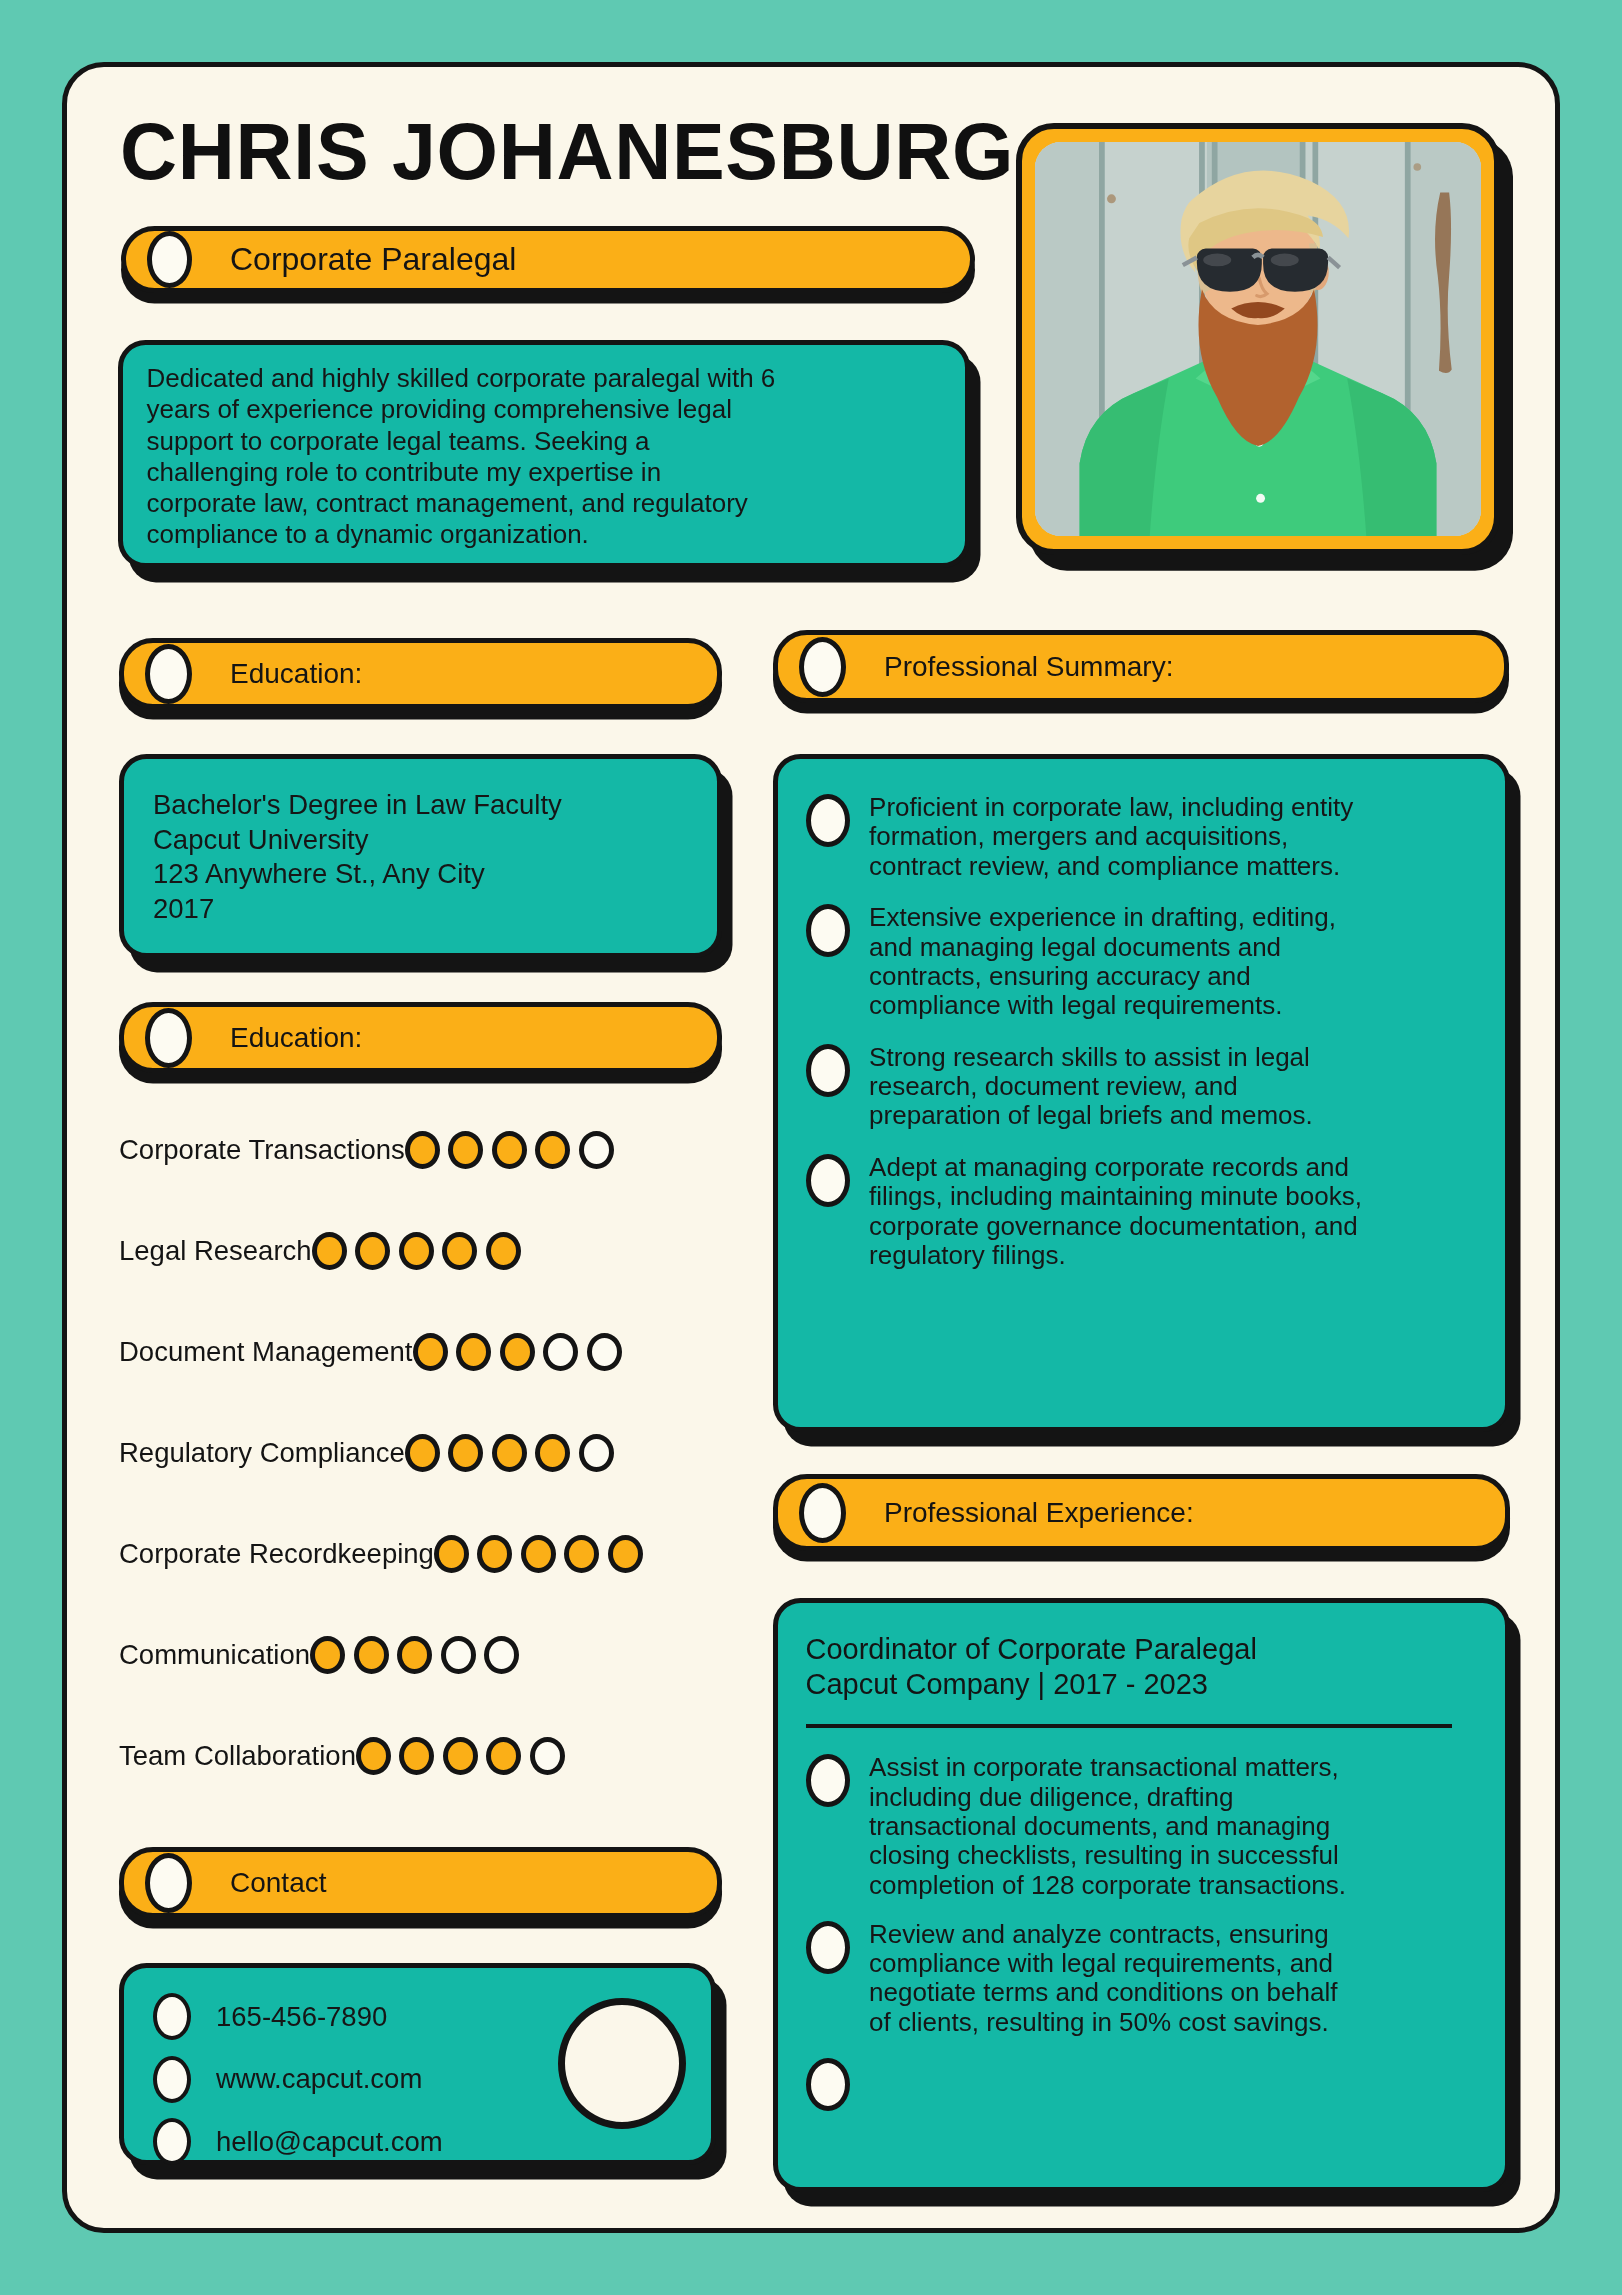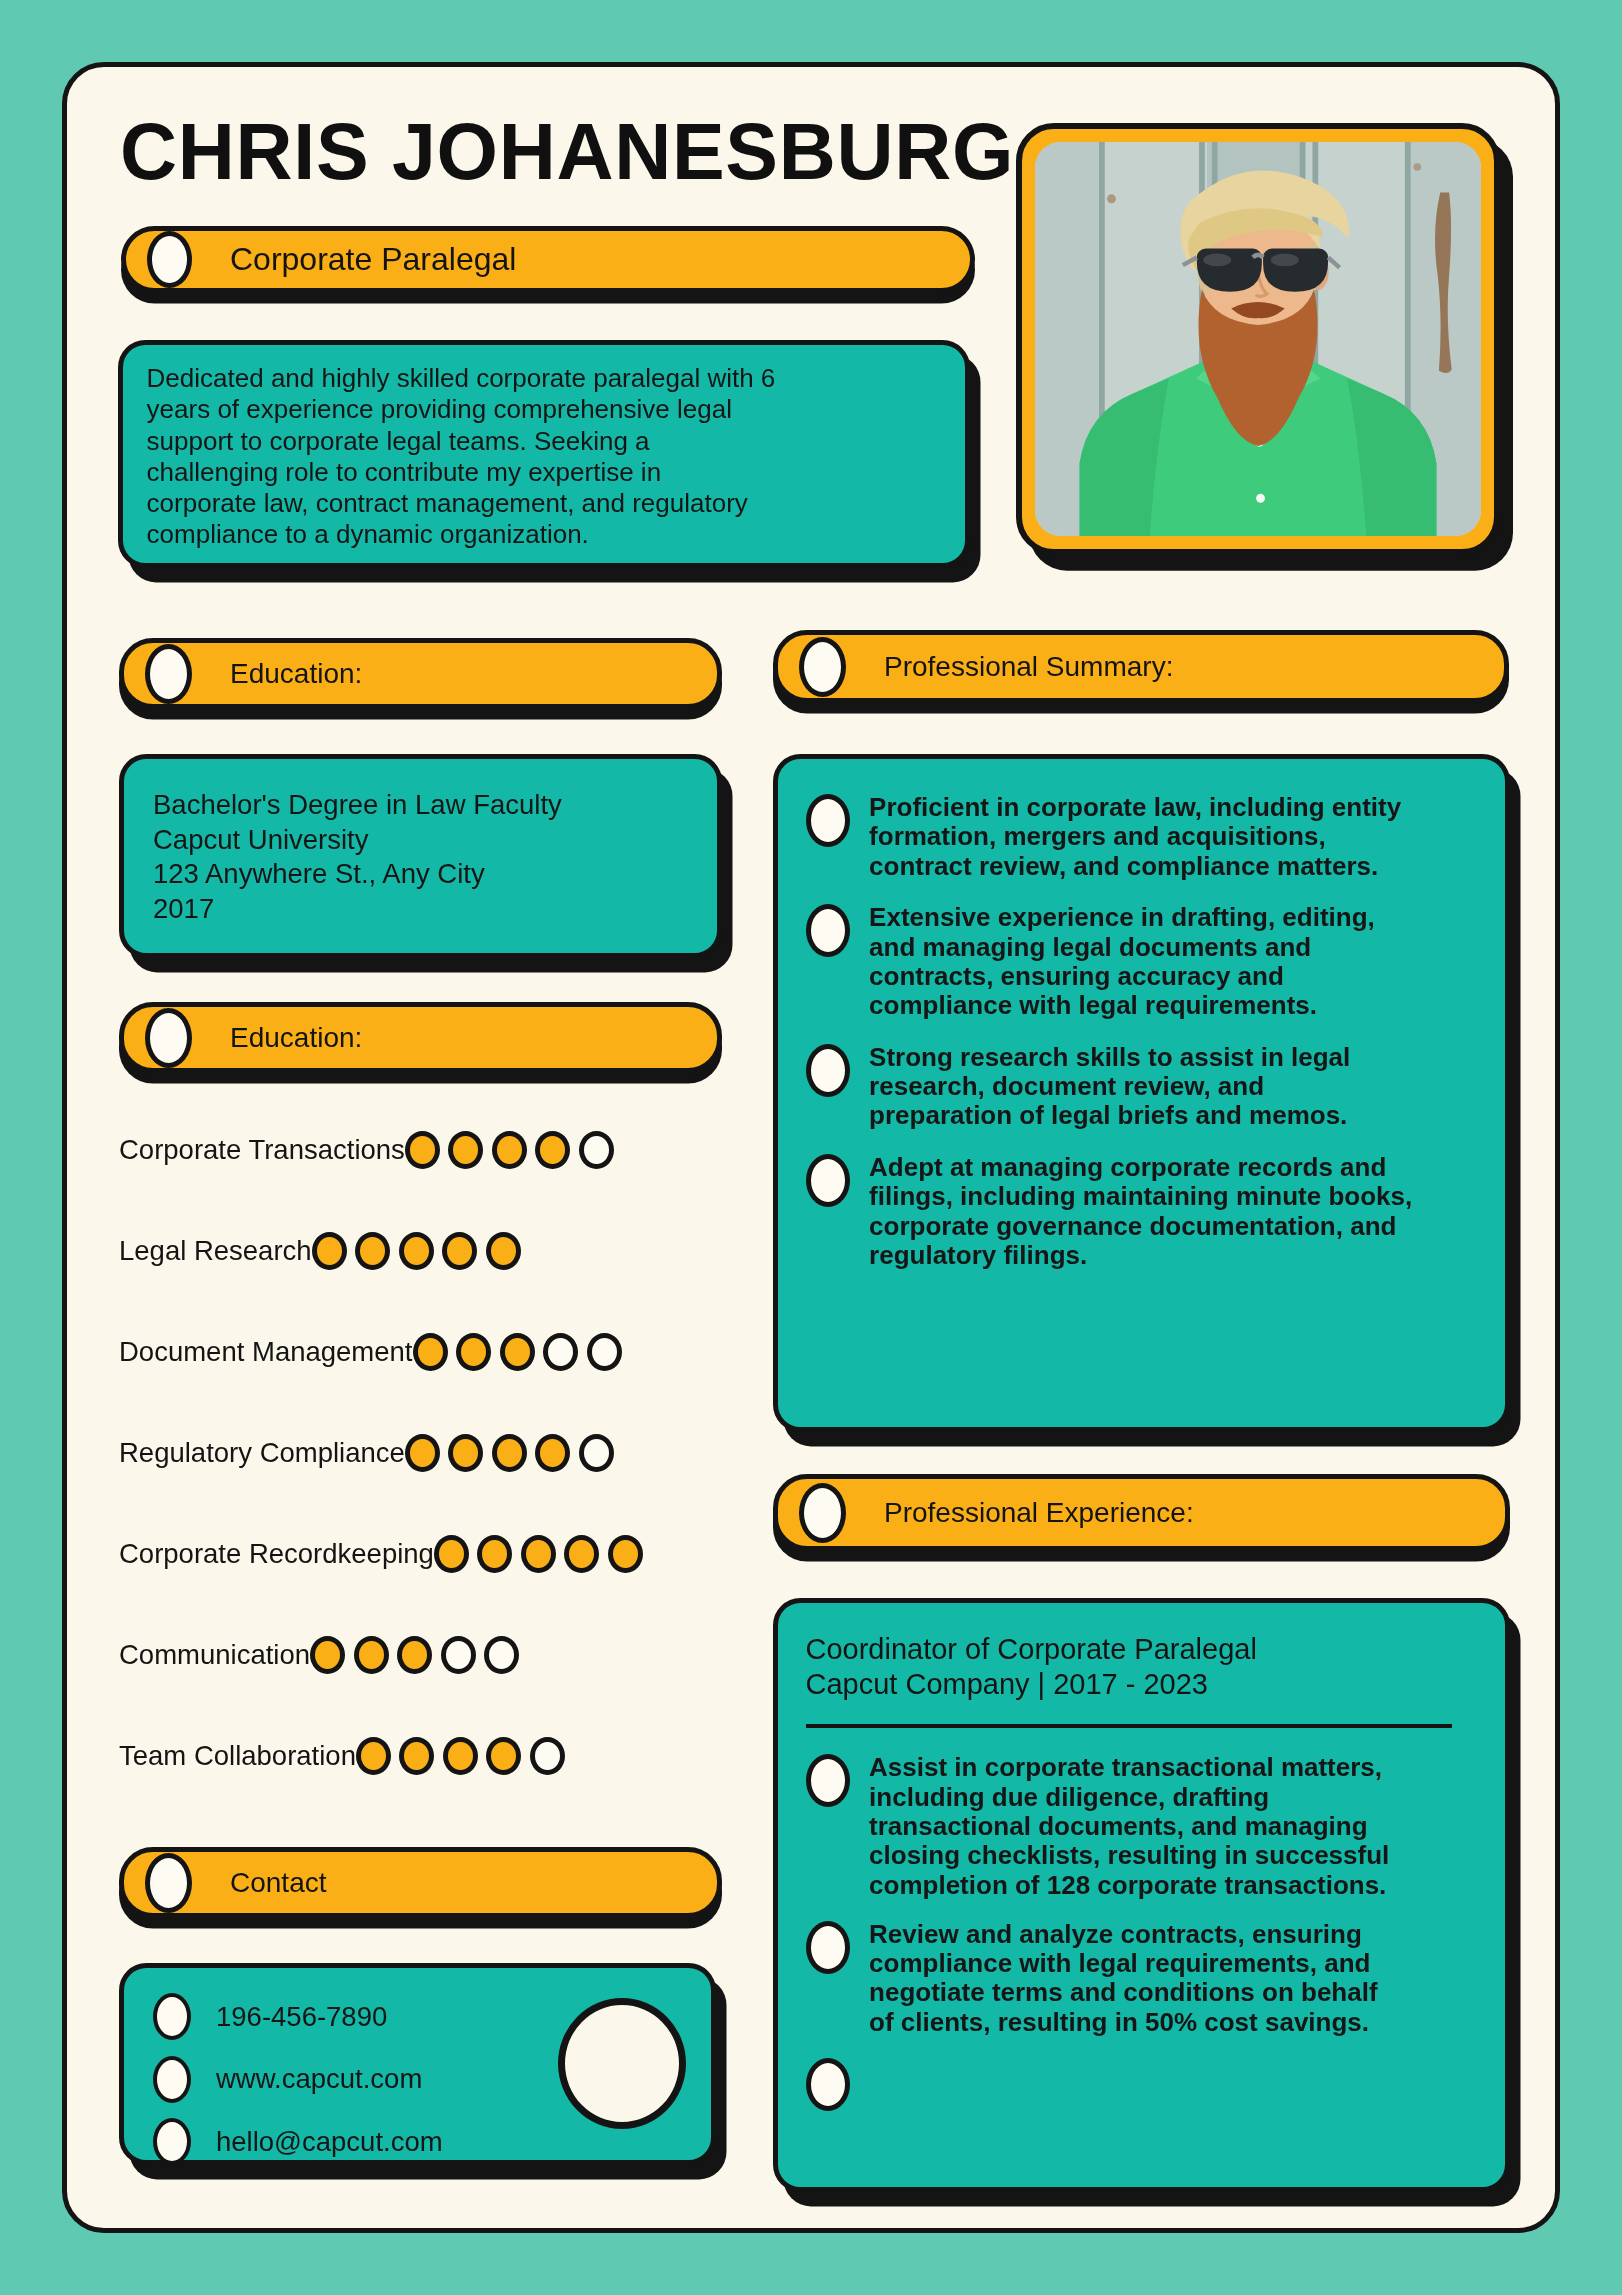--- a/index.html
+++ b/index.html
@@ -40,21 +40,21 @@
   
   .skills-list{left:119px;top:1099px;width:603px;}
   .skill-row{display:flex;align-items:center;height:101px;}
   .skill-label{font-size:27.5px;color:#141414;}
   .skill-dots{display:flex;gap:8.5px;}
   .dot{width:35px;height:38px;border:5.2px solid #141414;border-radius:50%;
        background:#FDFBF2;box-sizing:border-box;}
   .dot.filled{background:#FBAF17;}
   
   .bullets{display:flex;flex-direction:column;gap:22px;}
-  .bullet{display:flex;gap:19.6px;font-weight:bold;}
+  .bullet{display:flex;gap:19.6px;}
   .bullet .bullet-oval{
     width:34px;height:43px;background:#FDFBF2;border:5.2px solid #141414;
     border-radius:50%;flex:0 0 auto;margin-top:1.3px;
   }
   .bullet .bullet-text{font-size:26px;line-height:1.13;white-space:pre-line;}
   
   .contact-rows{display:flex;flex-direction:column;gap:15.7px;padding:25px 0 0 29px;}
   .contact-row{display:flex;align-items:center;gap:25px;}
   .contact-row .bullet-oval{width:30px;height:39px;background:#FDFBF2;
     border:4.6px solid #141414;border-radius:50%;flex:0 0 auto;}
@@ -247,21 +247,21 @@
 <div class="abs badge" style="left:119px;top:1847px;width:603px;height:71px;">
   <span class="oval"></span>
   <span class="badge-label">Contact</span>
 </div>
 
 <div class="abs tealbox" style="left:119px;top:1963px;width:597px;height:202px;">
   <div class="contact-rows">
 
   <div class="contact-row">
         <span class="bullet-oval"></span>
-        <span class="contact-text">196-456-7890</span>
+        <span class="contact-text">165-456-7890</span>
       </div>
       <div class="contact-row">
         <span class="bullet-oval"></span>
         <span class="contact-text">www.capcut.com</span>
       </div>
       <div class="contact-row">
         <span class="bullet-oval"></span>
         <span class="contact-text">hello@capcut.com</span>
       </div>
     </div>

